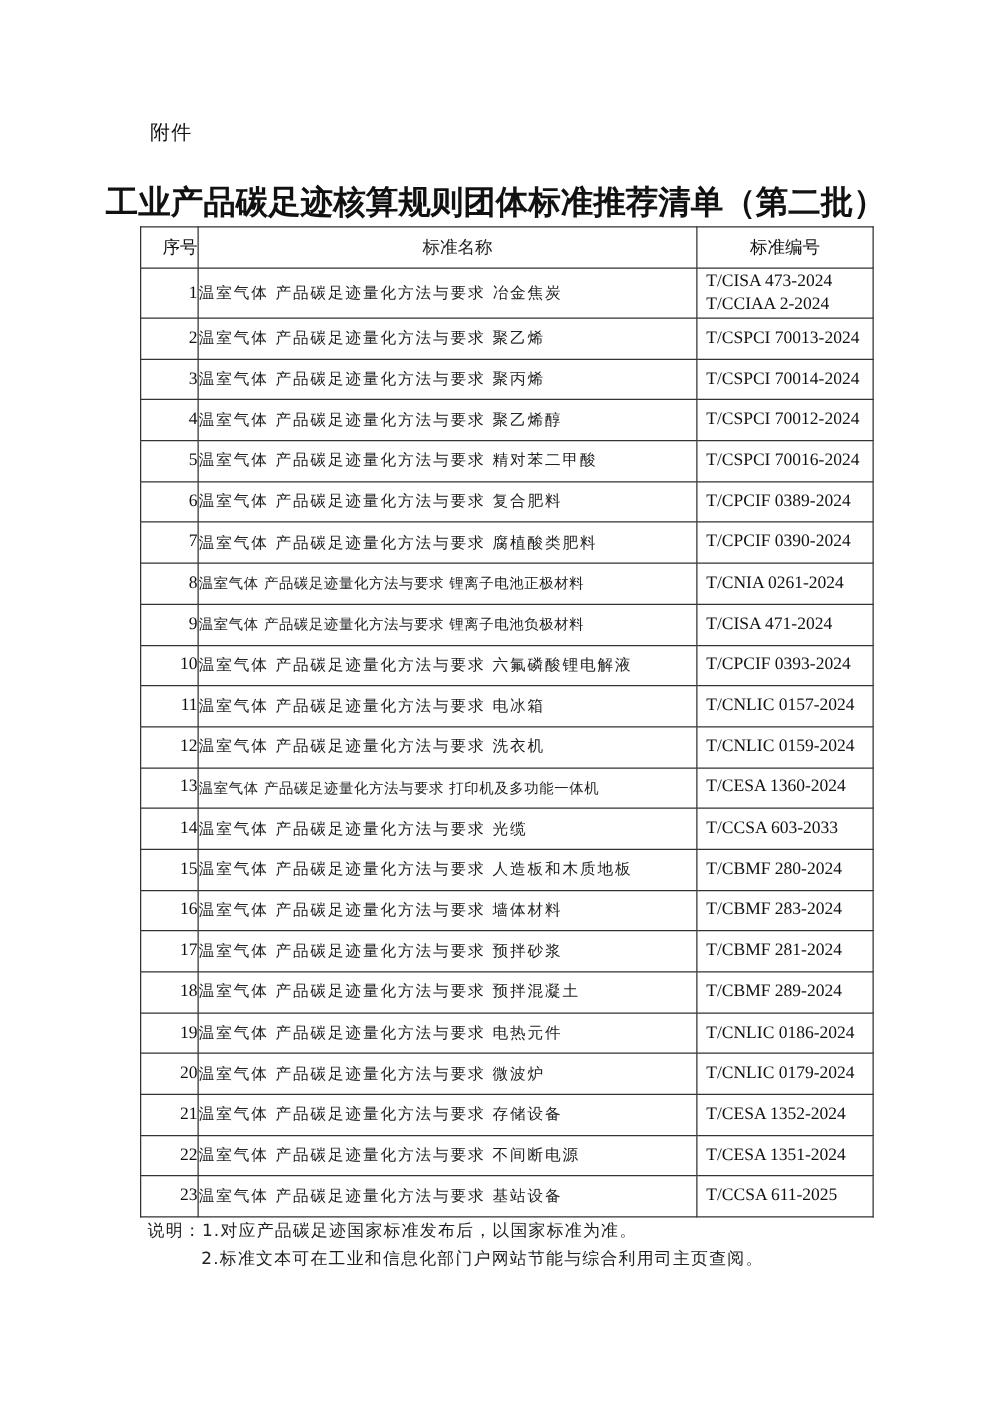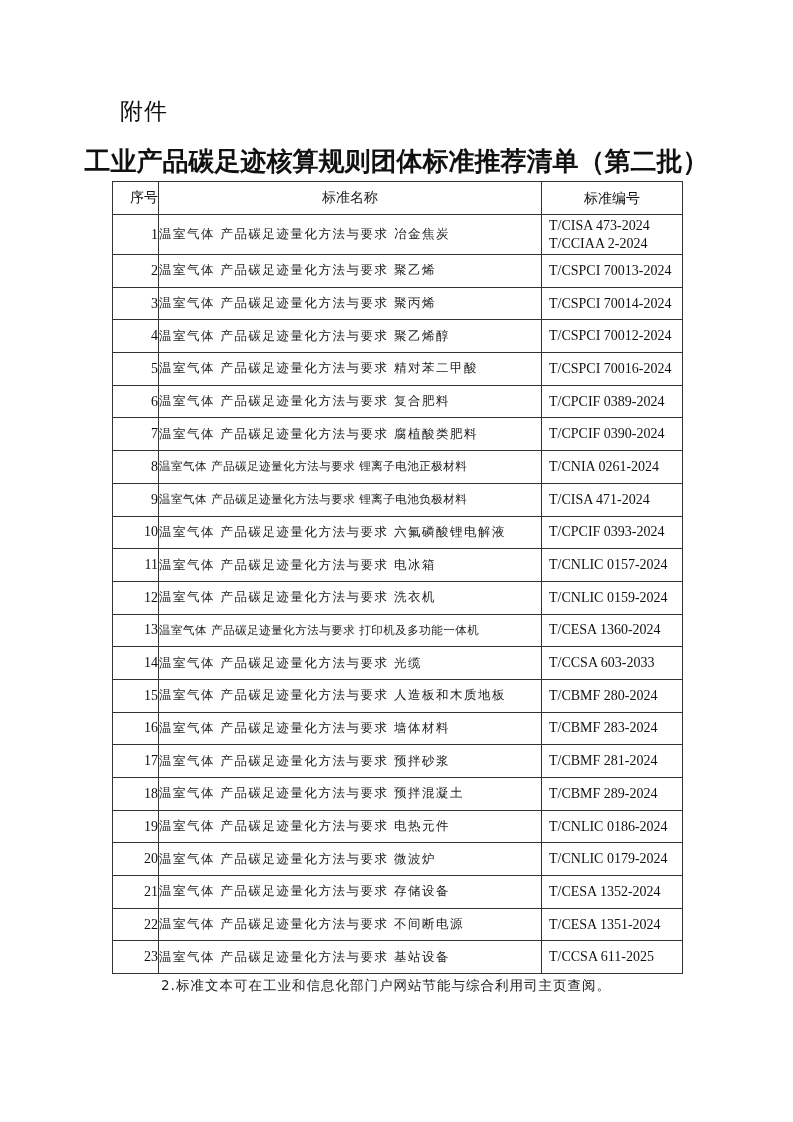--- a/index.html
+++ b/index.html
@@ -1,18 +1,18 @@
 <!DOCTYPE html>
 <html><head>
 <meta charset="utf-8">
 <style>
   html, body { margin: 0; padding: 0; background: #ffffff; }
   body { width: 793px; height: 1122px; position: relative; overflow: hidden;
          font-family: "DejaVu Serif", "Liberation Serif", serif; color: #111; }
-  .attach { position: absolute; left: 120px; top: 96px; font-size: 23px;
+  .attach { position: absolute; left: 120px; top: 96px; font-size: 16px;
             font-family: "DejaVu Sans", sans-serif; letter-spacing: 1px; }
   .title { position: absolute; left: 0; width: 793px; top: 133px; text-align: center;
            font-size: 26px; font-weight: bold; font-family: "DejaVu Serif", serif;
            letter-spacing: 0px; margin-top: 11px; }
   table { position: absolute; left: 112px; top: 181px; border-collapse: collapse;
           width: 570px; table-layout: fixed; }
   td, th { border: 1px solid #333; padding: 0; font-weight: normal; }
   th { height: 32px; font-size: 14px; font-family: "DejaVu Sans", sans-serif; text-align: center; }
   td { height: 31.7px; font-size: 13px; }
   tr.first td { height: 39px; }
@@ -27,21 +27,21 @@
 </head>
 <body>
 
 <div class="attach">附件</div>
 <div class="title">工业产品碳足迹核算规则团体标准推荐清单（第二批）</div>
 
 <table>
   <thead>
     <tr>
       <th class="c-no">序号</th>
-      <th class="c-name" style="padding-left:0;letter-spacing:0;font-size:14px;">标准名称</th>
+      <th class="c-name" style="padding-left:16px;letter-spacing:0;font-size:14px;">标准名称</th>
       <th class="c-code" style="padding-left:0;font-family:'DejaVu Sans',sans-serif;">标准编号</th>
     </tr>
   </thead>
   <tbody id="tbody">
       <tr class="first">
         <td class="c-no">1</td>
         <td class="c-name">温室气体 产品碳足迹量化方法与要求 冶金焦炭</td>
         <td class="c-code"><span>T/CISA 473-2024</span><br><span>T/CCIAA 2-2024</span></td>
       </tr>
       <tr>
@@ -151,14 +151,17 @@
       </tr>
       <tr>
         <td class="c-no">23</td>
         <td class="c-name">温室气体 产品碳足迹量化方法与要求 基站设备</td>
         <td class="c-code"><span>T/CCSA 611-2025</span></td>
       </tr>
     </tbody>
 </table>
 
 <div class="notes">
+  <div>
+    <span>说明：</span><span>1.对应产品碳足迹国家标准发布后，以国家标准为准。</span>
+  </div>
   <div class="n2">2.标准文本可在工业和信息化部门户网站节能与综合利用司主页查阅。</div>
 </div>
 
 </body></html>

